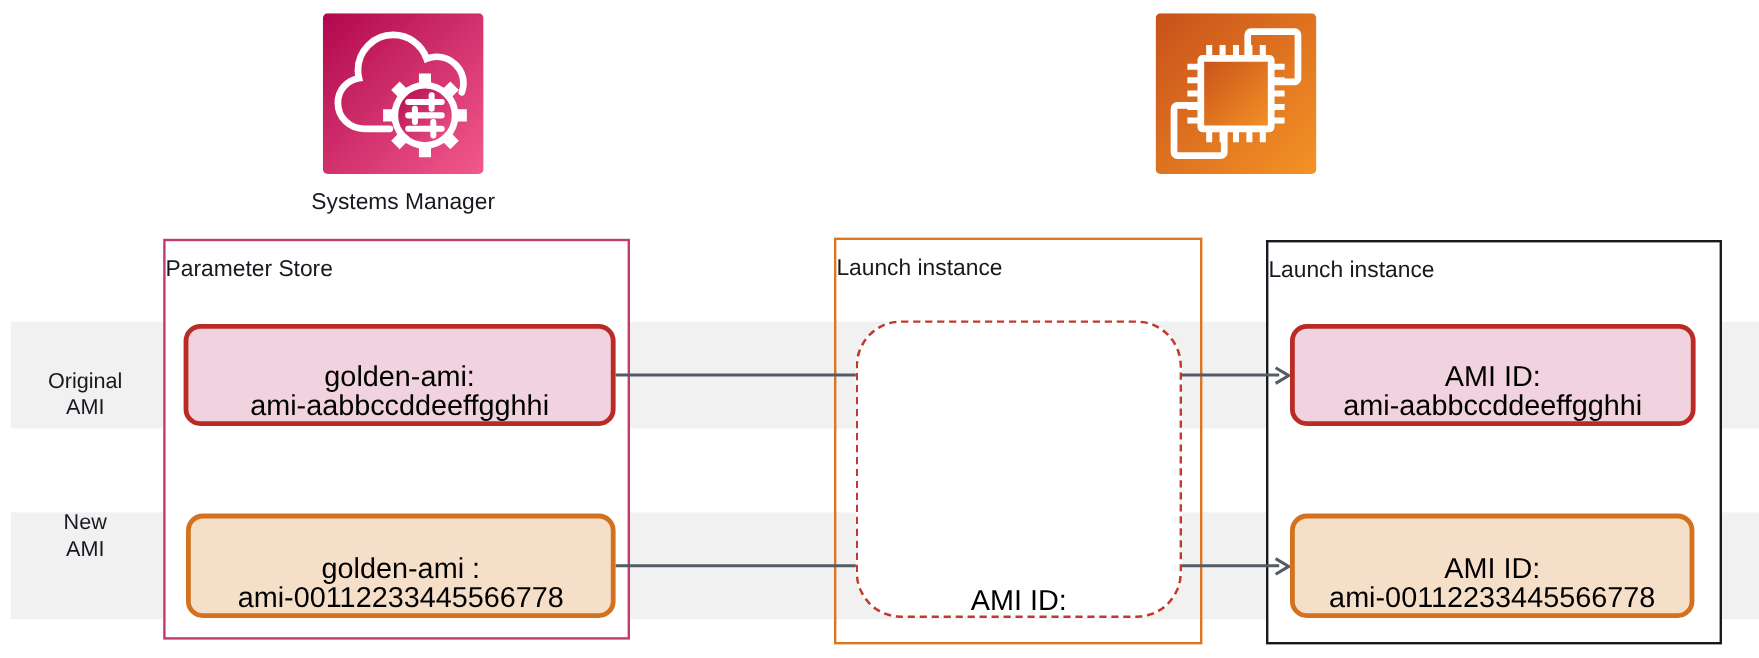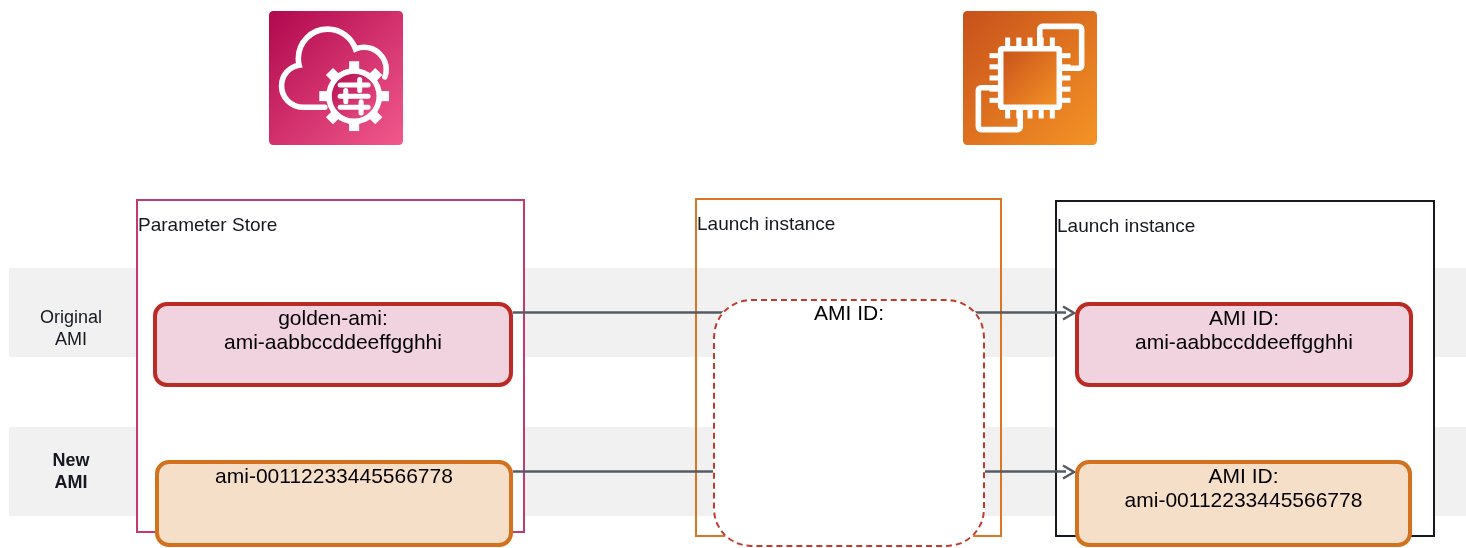--- a/index.html
+++ b/index.html
@@ -9,21 +9,21 @@
   }
   
   .band { position:absolute; left:9px; right:0; height:89px; background:#F1F1F2; z-index:0; }
   .band.r1 { top:268px; }
   .band.r2 { top:427px; }
 
   
   .row-label { position:absolute; left:10px; width:122px; text-align:center;
     font-size:18px; line-height:22px; z-index:2; }
   .row-label.r1 { top:290px;margin-top:16px; }
-  .row-label.r2 { top:449px;font-weight:bold; }
+  .row-label.r2 { top:424px; }
   .row-label span { display:block; }
 
   
   .svc-icon { position:absolute; width:134px; height:134px; top:11px; z-index:2; }
   .svc-icon.sm { left:269px; }
   .svc-icon.ec2 { left:963px; }
   .svc-label { position:absolute; top:158px; width:254px; text-align:center;
     font-size:19px; z-index:2; }
   .svc-label.sm { left:209px; }
   .svc-label.ec2 { left:903px; }
@@ -33,22 +33,22 @@
   .box .title { text-align:left; margin-top:13px; font-size:19px; }
   .box.ps { left:136px; top:199px; width:389px; height:334px; background:#fff; border:2px solid #C33A72; }
   .box.lt { left:695px; top:198px; width:307px; height:339px; background:transparent; border:2px solid #DD7622; }
   .box.li { left:1055px; top:200px; width:380px; height:337px; background:#fff; border:2.5px solid #16191F; }
 
   
   .connectors { position:absolute; left:0; top:0; z-index:3; pointer-events:none; }
 
   
   .pill { position:absolute; box-sizing:border-box; border-radius:14px; z-index:4;
-    display:flex; flex-direction:column; justify-content:flex-start; text-align:center;
-    font-size:21px; line-height:24px; color:#000;margin-top:32px; }
+    display:flex; flex-direction:column; justify-content:flex-end; text-align:center;
+    font-size:24px; line-height:24px; color:#000; }
   .pill.red    { border:4px solid #BB2B26; background:#F0D3DF; }
   .pill.orange { border:4px solid #D2711E; background:#F6DFC8; }
   .pill.p-orig { left:153px; top:270px; width:360px; height:85px; }
   .pill.p-new  { left:155px; top:428px; width:358px; height:87px; }
   .pill.i-orig { left:1075px; top:270px; width:338px; height:85px; }
   .pill.i-new  { left:1075px; top:428px; width:337px; height:87px; }
 
   
   .pill.dashed { left:713px; top:267px; width:272px; height:248px; z-index:4;
     border:2.5px dashed #C23A2B; border-radius:38px; background:#fff; }
@@ -94,20 +94,21 @@
       <g stroke="#fff" stroke-width="1.8" stroke-linecap="round">
         <line x1="25.5" y1="26.5" x2="35.5" y2="26.5"></line>
         <line x1="32.5" y1="24.5" x2="32.5" y2="28.5"></line>
         <line x1="25.5" y1="30.5" x2="35.5" y2="30.5"></line>
         <line x1="27.5" y1="28.5" x2="27.5" y2="32.5"></line>
         <line x1="25.5" y1="34.5" x2="35.5" y2="34.5"></line>
         <line x1="33" y1="32.5" x2="33" y2="36.5"></line>
       </g>
     </svg>
   </div>
+  <div class="svc-label sm">Systems Manager</div>
 
   <div class="svc-icon ec2">
     <svg width="134" height="134" viewBox="0 0 48 48">
       <defs>
         <linearGradient id="ecg" x1="0" y1="0" x2="1" y2="1">
           <stop offset="0" stop-color="#C8511B"></stop>
             <stop offset="1" stop-color="#F49325"></stop>
         </linearGradient>
       </defs>
       <rect width="48" height="48" rx="1.5" fill="url(#ecg)"></rect>
@@ -158,20 +159,21 @@
       <line x1="513" y1="471.5" x2="1066" y2="471.5"></line>
       <path d="M1063 465.5 L1074 472 L1063 478.5"></path>
     </g>
   </svg>
 
   <div class="pill red p-orig">
     <div>golden-ami:</div>
     <div>ami-aabbccddeeffgghhi</div>
   </div>
   <div class="pill orange p-new">
+    <div>golden-ami :</div>
     <div>ami-00112233445566778</div>
   </div>
 
   <div class="pill dashed">
     <div>AMI ID:</div>
   </div>
 
   <div class="pill red i-orig">
     <div>AMI ID:</div>
     <div>ami-aabbccddeeffgghhi</div>

